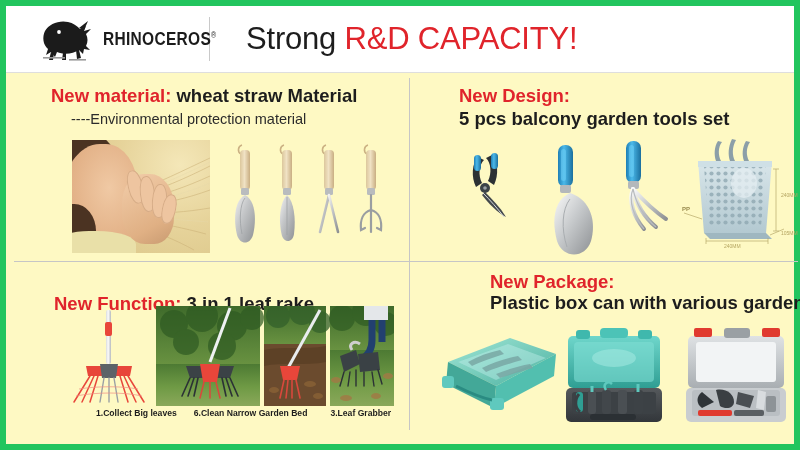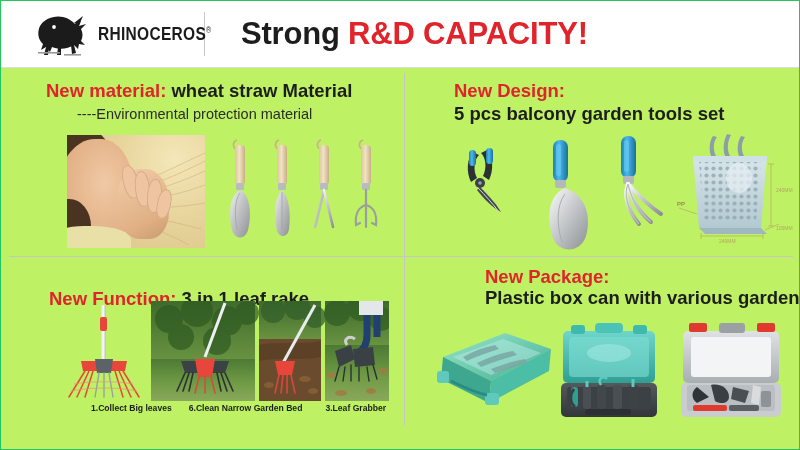--- a/index.html
+++ b/index.html
@@ -6,22 +6,22 @@
   html,body{margin:0;padding:0;}
   body{
     width:800px;height:450px;overflow:hidden;
     background:#ffffff;
     font-family:"Liberation Sans", sans-serif;
     -webkit-font-smoothing:antialiased;
   }
   .page{
     position:relative;width:800px;height:450px;
     box-sizing:border-box;
-    border:1px solid #22c55e;
-    background:#bef264;
+    border:6px solid #22c55e;
+    background:#fef9c3;
   }
 
   
   .header{
     position:absolute;left:0;top:0;width:100%;height:67px;
     box-sizing:border-box;
     display:flex;align-items:center;
     border-bottom:1px solid #dedede;
     background:#fff;
   }
@@ -34,21 +34,21 @@
     margin-left:2px;
     font-family:"Liberation Sans", sans-serif;
     font-weight:bold;font-size:15.5px;letter-spacing:.3px;
     color:#1b1b1b;position:relative;
     transform:scaleY(1.18);
   }
   .logo-word .reg{font-size:7px;vertical-align:super;font-weight:normal;}
   .logo-rule{width:1px;height:44px;background:#c9c9c9;margin:0 0 0 10px;}
   .title{
     margin-left:36px;
-    font-size:31px;font-weight:bold;letter-spacing:-0.2px;
+    font-size:31px;font-weight:normal;letter-spacing:-0.2px;
     color:#1d1d1d;white-space:nowrap;
   }
   .title .accent{color:#e0242b;}
 
   
   .grid{position:absolute;left:0;top:67px;width:800px;height:360px;}
   .vrule{position:absolute;left:403px;top:5px;width:1px;height:352px;background:#c6c6c6;}
   .hrule{position:absolute;left:8px;top:188px;width:784px;height:1px;background:#c6c6c6;}
 
   .quad{position:absolute;box-sizing:border-box;}
@@ -63,21 +63,21 @@
   }
   .head-line .lbl{color:#e0242b;}
   .sub-line{
     font-size:14.5px;color:#2b2b2b;font-weight:normal;
     line-height:1.2;white-space:nowrap;
   }
 
   
   .tl-heads{position:absolute;left:45px;top:13px;}
   .tl-heads .head-line{font-size:18.5px;}
-  .tl-heads .sub-line{margin-left:31px;margin-top:4px;}
+  .tl-heads .sub-line{margin-left:20px;margin-top:4px;}
   .tl-media{position:absolute;left:66px;top:67px;width:330px;height:113px;}
 
   .photo-wheat{
     position:absolute;left:0;top:0;width:138px;height:113px;
     overflow:hidden;background:#e8d9a8;
   }
   .photo-wheat .sky{
     position:absolute;inset:0;
     background:
       radial-gradient(circle at 78% 22%, #f4e7b8 0%, #e6d39a 45%, #d8c384 100%);

